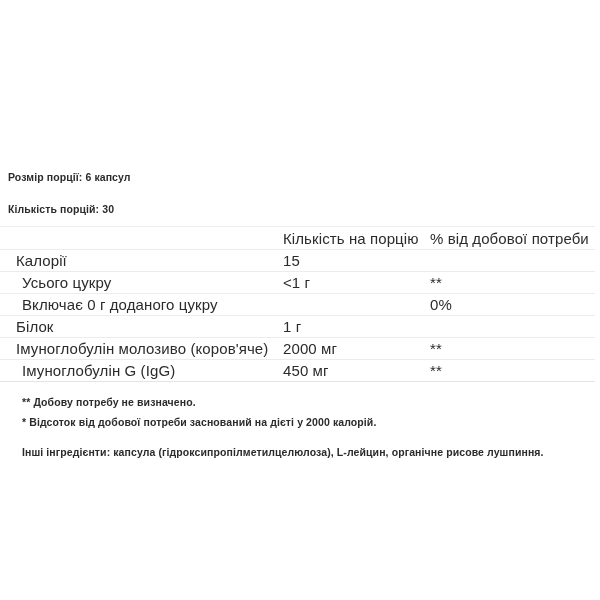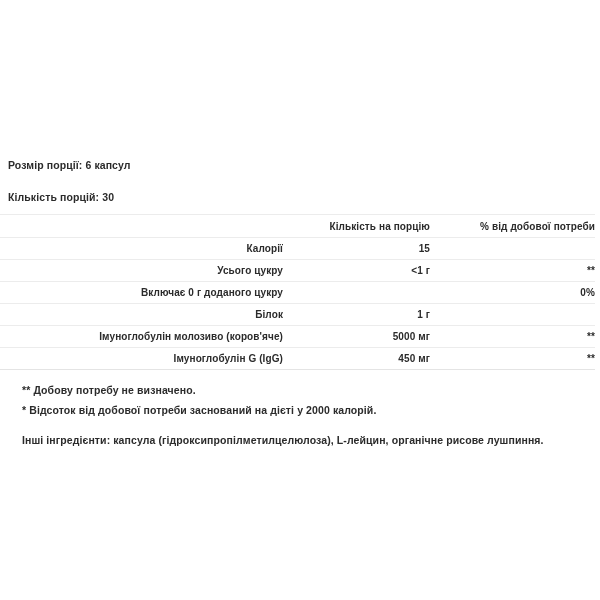--- a/index.html
+++ b/index.html
@@ -11,21 +11,21 @@
     height: 600px;
     background: #ffffff;
     font-family: "Liberation Sans", sans-serif;
     color: #2b2b2b;
     overflow: hidden;
   }
 
   .panel {
     position: absolute;
     left: 0;
-    top: 0;
+    top: 12px;
     width: 600px;
   }
 
   
   .serving-block {
     padding: 0 8px;
   }
   .serving-line {
     font-size: 10.5px;
     font-weight: 700;
@@ -45,39 +45,39 @@
     width: 595px;
     border-collapse: collapse;
     table-layout: fixed;
   }
   .facts-table col.c-name  { width: 283px; }
   .facts-table col.c-amt   { width: 147px; }
   .facts-table col.c-dv    { width: 165px; }
 
   .facts-table th,
   .facts-table td {
-    font-size: 10px;
-    font-weight: 700;
+    font-size: 15px;
+    font-weight: 400;
     letter-spacing: 0.1px;
     color: #2b2b2b;
-    text-align: right;
+    text-align: left;
     padding: 0;
     height: 21px;
     vertical-align: middle;
     border-bottom: 1px solid #ececec;
     white-space: nowrap;
   }
   .facts-table thead th {
     border-top: 1px solid #ececec;
     border-bottom: 1px solid #ececec;
     height: 22px;
   }
   .facts-table th.c-name-h { padding-left: 8px; }
-  .facts-table td.name     { padding-left: 23px; }
-  .facts-table td.name.indent-1 { padding-left: 10px; }
+  .facts-table td.name     { padding-left: 16px; }
+  .facts-table td.name.indent-1 { padding-left: 22px; }
 
   .facts-table tbody tr:last-child td {
     border-bottom: 1px solid #e4e4e4;
   }
 
   
   .notes {
     padding: 0 22px;
   }
   .note {
@@ -136,21 +136,21 @@
           <td></td>
           <td>0%</td>
         </tr>
         <tr>
           <td class="name">Білок</td>
           <td>1 г</td>
           <td></td>
         </tr>
         <tr>
           <td class="name">Імуноглобулін молозиво (коров'яче)</td>
-          <td>5000 мг</td>
+          <td>2000 мг</td>
           <td>**</td>
         </tr>
         <tr>
           <td class="name indent-1">Імуноглобулін G (IgG)</td>
           <td>450 мг</td>
           <td>**</td>
         </tr>
       </tbody>
   </table>
 

